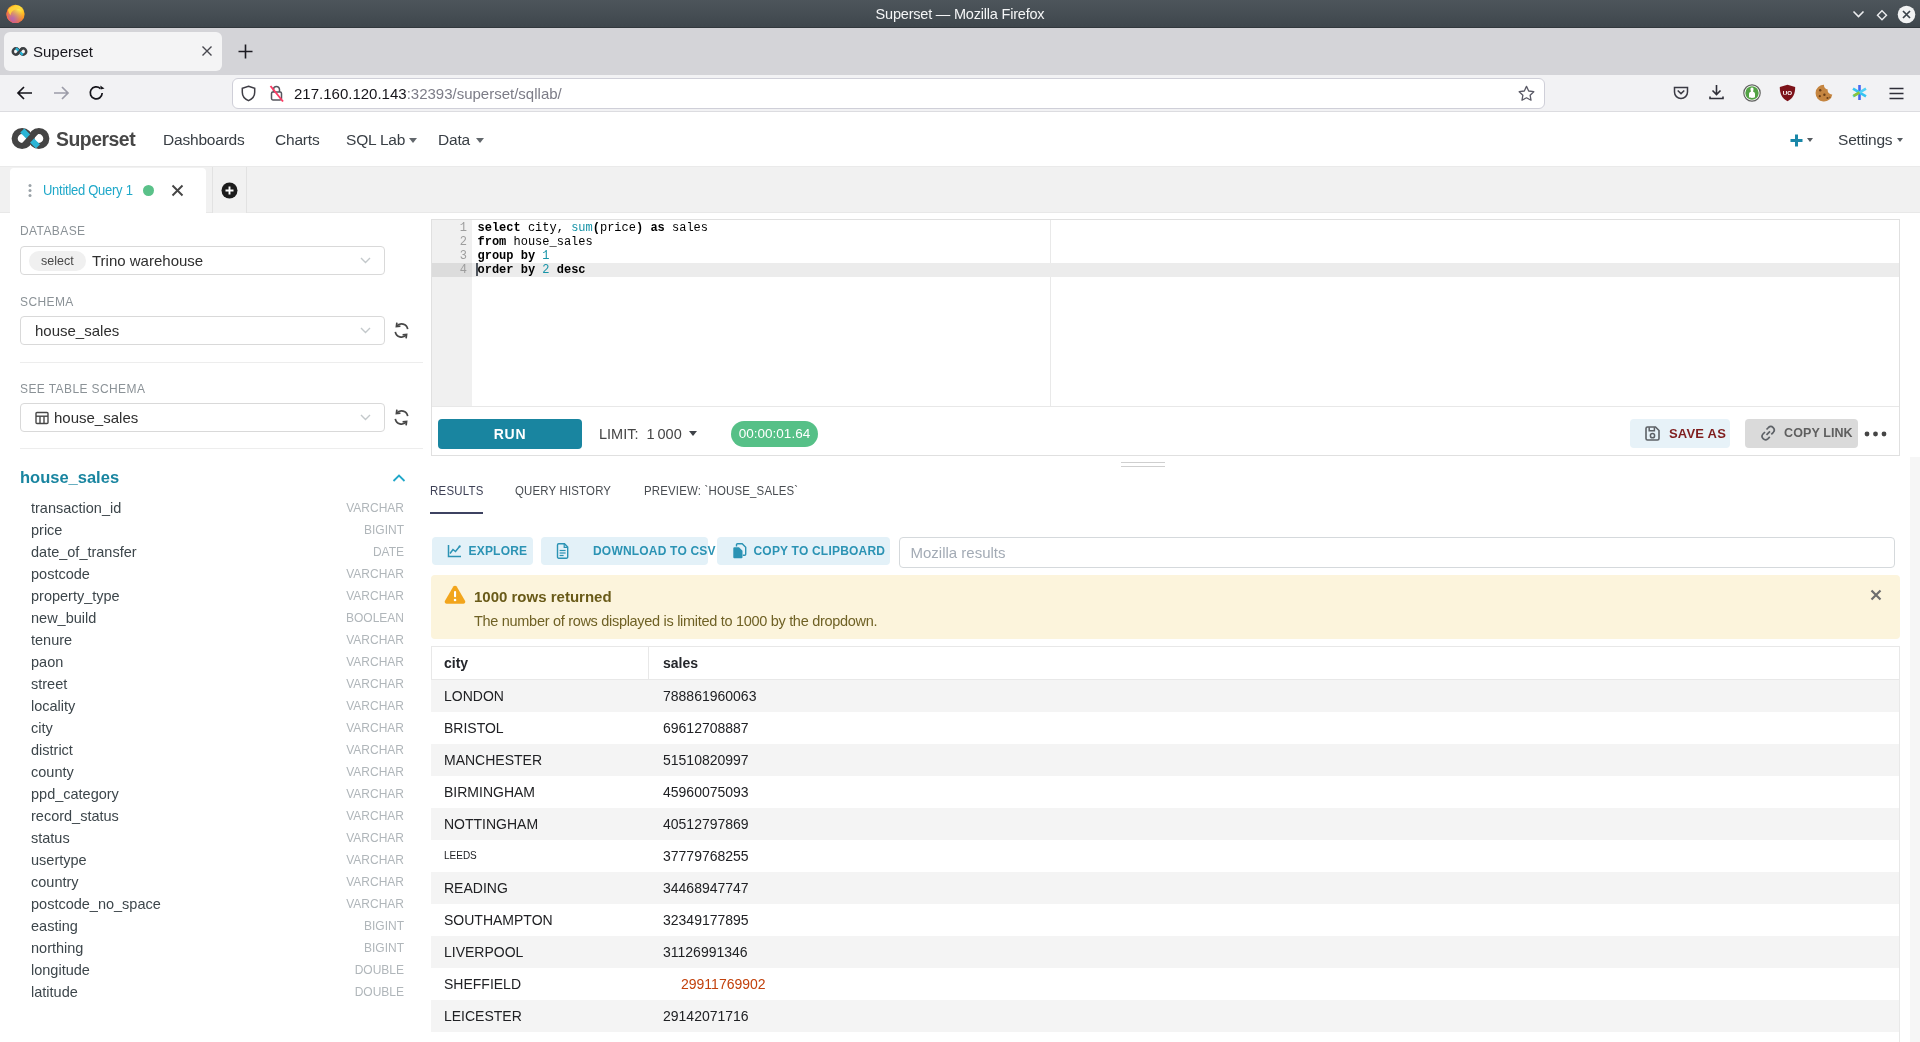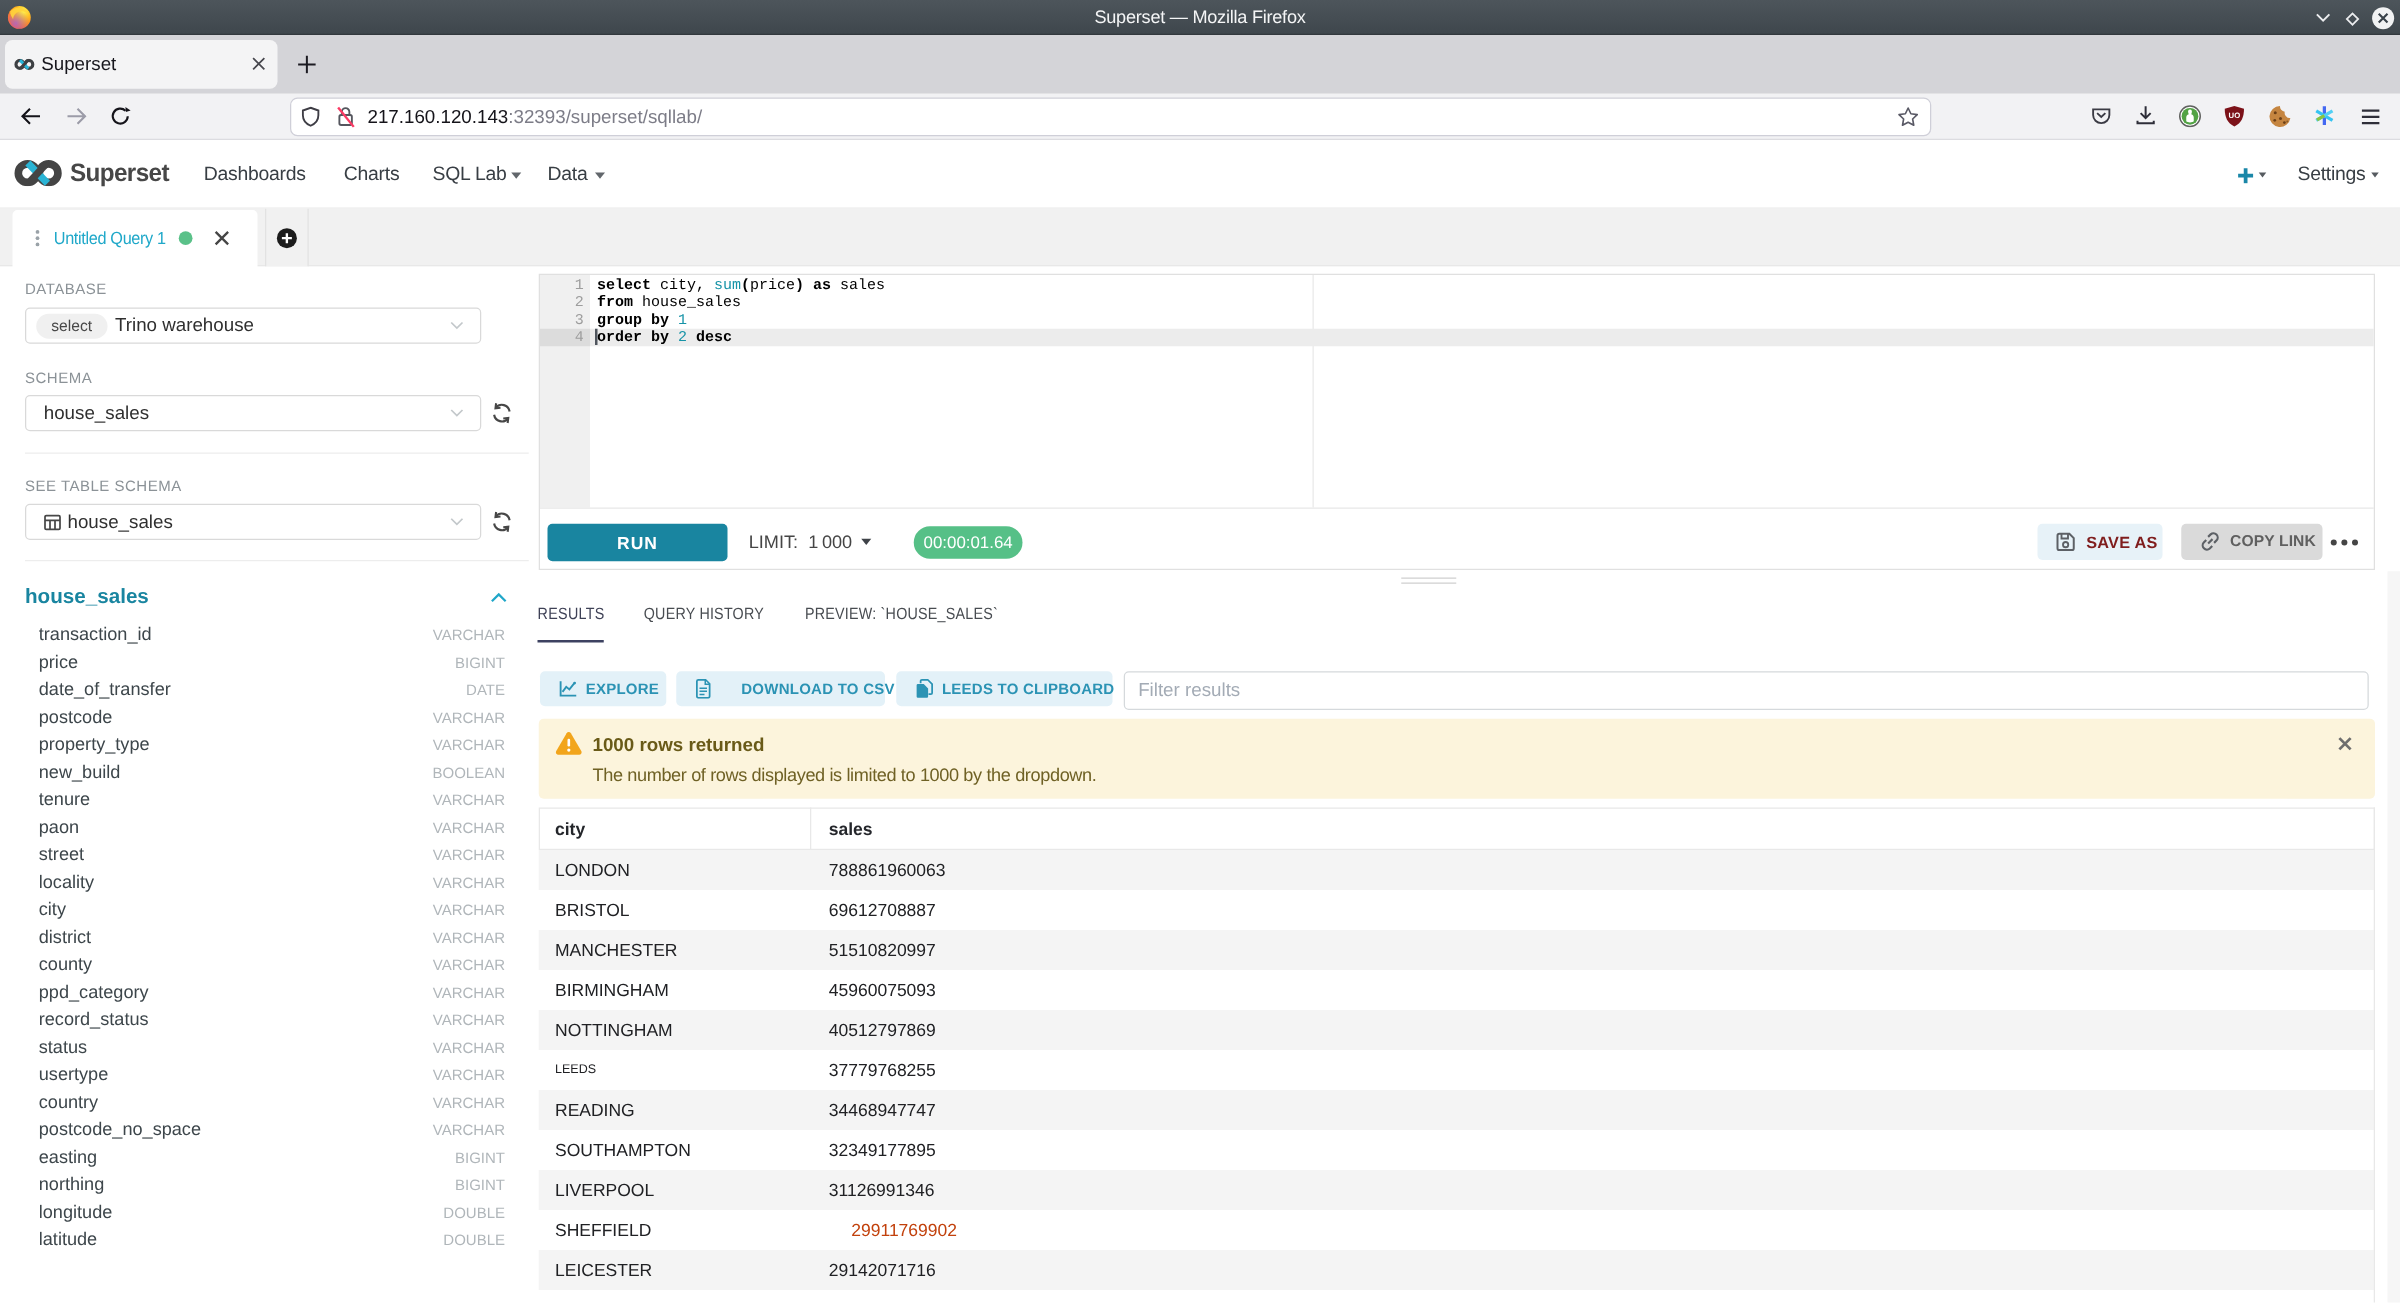--- a/index.html
+++ b/index.html
@@ -383,23 +383,23 @@
     <line x1="3.6" y1="10" x2="9.6" y2="10" stroke="#2b93b4" stroke-width="1.2"></line>
     <line x1="3.6" y1="12.5" x2="7.6" y2="12.5" stroke="#2b93b4" stroke-width="1.2"></line>
   </svg>
   <span style="margin-left:52px;">DOWNLOAD TO CSV</span>
 </div>
 <div class="a sbtn" style="left:716.5px;top:537px;width:173.5px;">
   <svg class="a" style="left:15px;top:6px;" width="15" height="16" viewBox="0 0 15 16">
     <path d="M4.5 3.5 V1.8 A1 1 0 0 1 5.5 0.8 H10.2 L13.7 4.3 V11.3 A1 1 0 0 1 12.7 12.3 H10.8" fill="none" stroke="#2b93b4" stroke-width="1.4"></path>
     <path d="M1.3 5.2 A1 1 0 0 1 2.3 4.2 H7 L10.5 7.7 V14.2 A1 1 0 0 1 9.5 15.2 H2.3 A1 1 0 0 1 1.3 14.2 Z" fill="#2b93b4"></path>
   </svg>
-  <span style="margin-left:37px;">LEEDS TO CLIPBOARD</span>
-</div>
-<div class="a" style="left:898.5px;top:537px;width:996px;height:31px;background:#fff;border:1px solid #d5d9dc;border-radius:4px;line-height:29px;padding-left:11px;font-size:15px;color:#a3abb5;">Filter results</div>
+  <span style="margin-left:37px;">COPY TO CLIPBOARD</span>
+</div>
+<div class="a" style="left:898.5px;top:537px;width:996px;height:31px;background:#fff;border:1px solid #d5d9dc;border-radius:4px;line-height:29px;padding-left:11px;font-size:15px;color:#a3abb5;">Mozilla results</div>
 <style>
   .sbtn { height:28px; background:#e3f1f8; border-radius:4px; font-size:12px; font-weight:bold;
     color:#2b93b4; letter-spacing:0.2px; line-height:28px; white-space:nowrap; }
 </style>
 
 <div class="a" style="left:431px;top:575px;width:1469px;height:64px;background:#fcf4dc;border-radius:4px;"></div>
 <div class="a" style="left:444px;top:585px;">
   <svg width="22" height="20" viewBox="0 0 22 20">
     <path d="M9.3 1.6 A2 2 0 0 1 12.7 1.6 L21 15.8 A2 2 0 0 1 19.3 18.8 H2.7 A2 2 0 0 1 1 15.8 Z" fill="#f2a51c"></path>
     <rect x="10" y="6" width="2.1" height="6.2" rx="1" fill="#fff"></rect>

